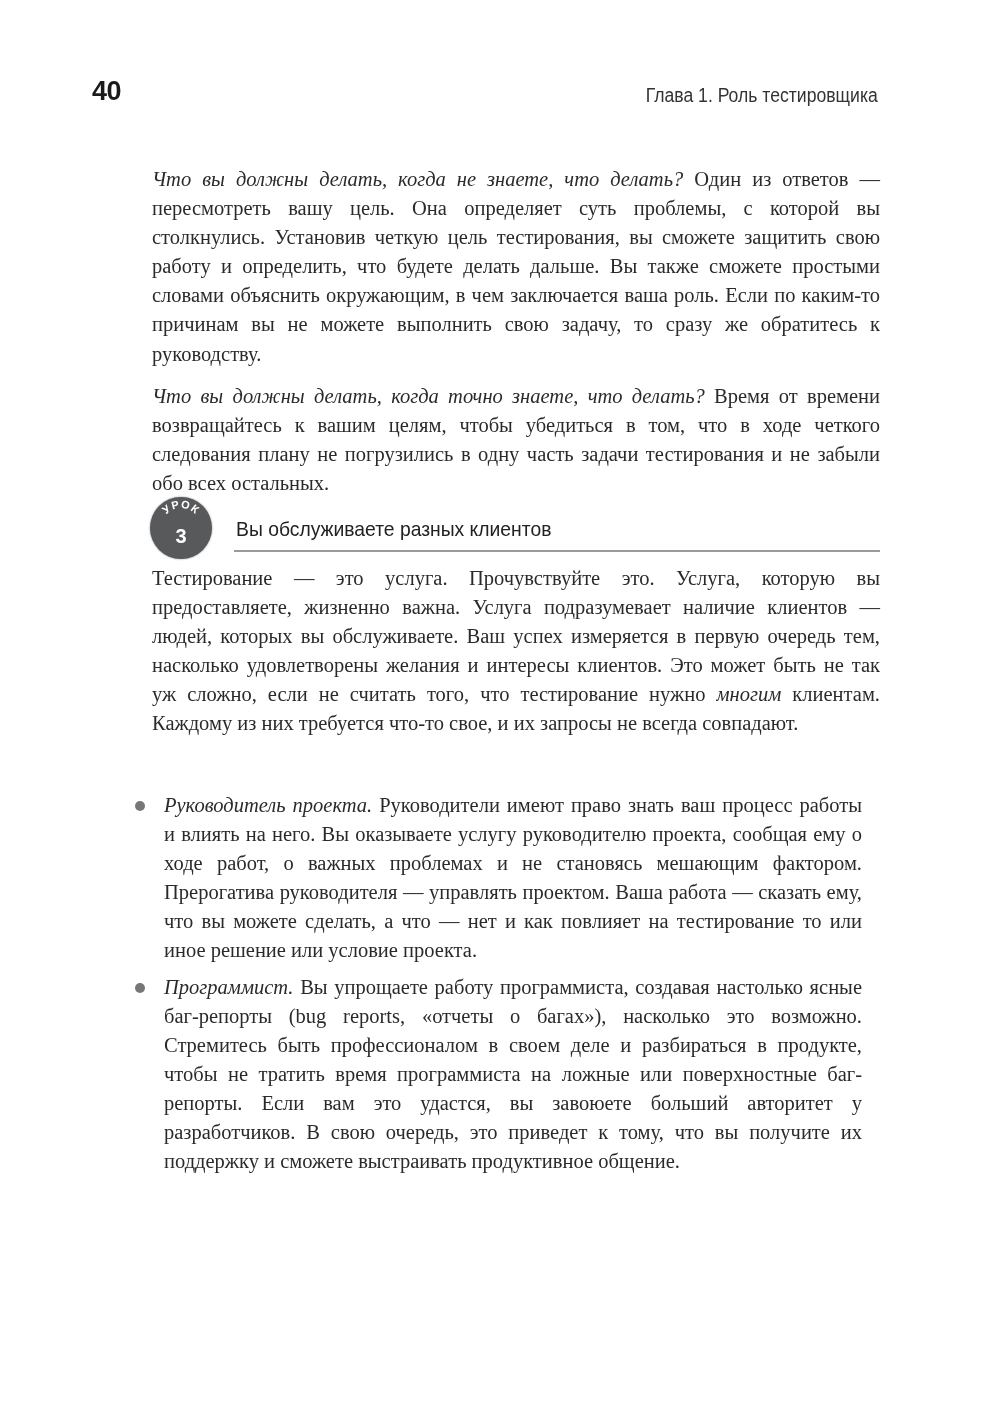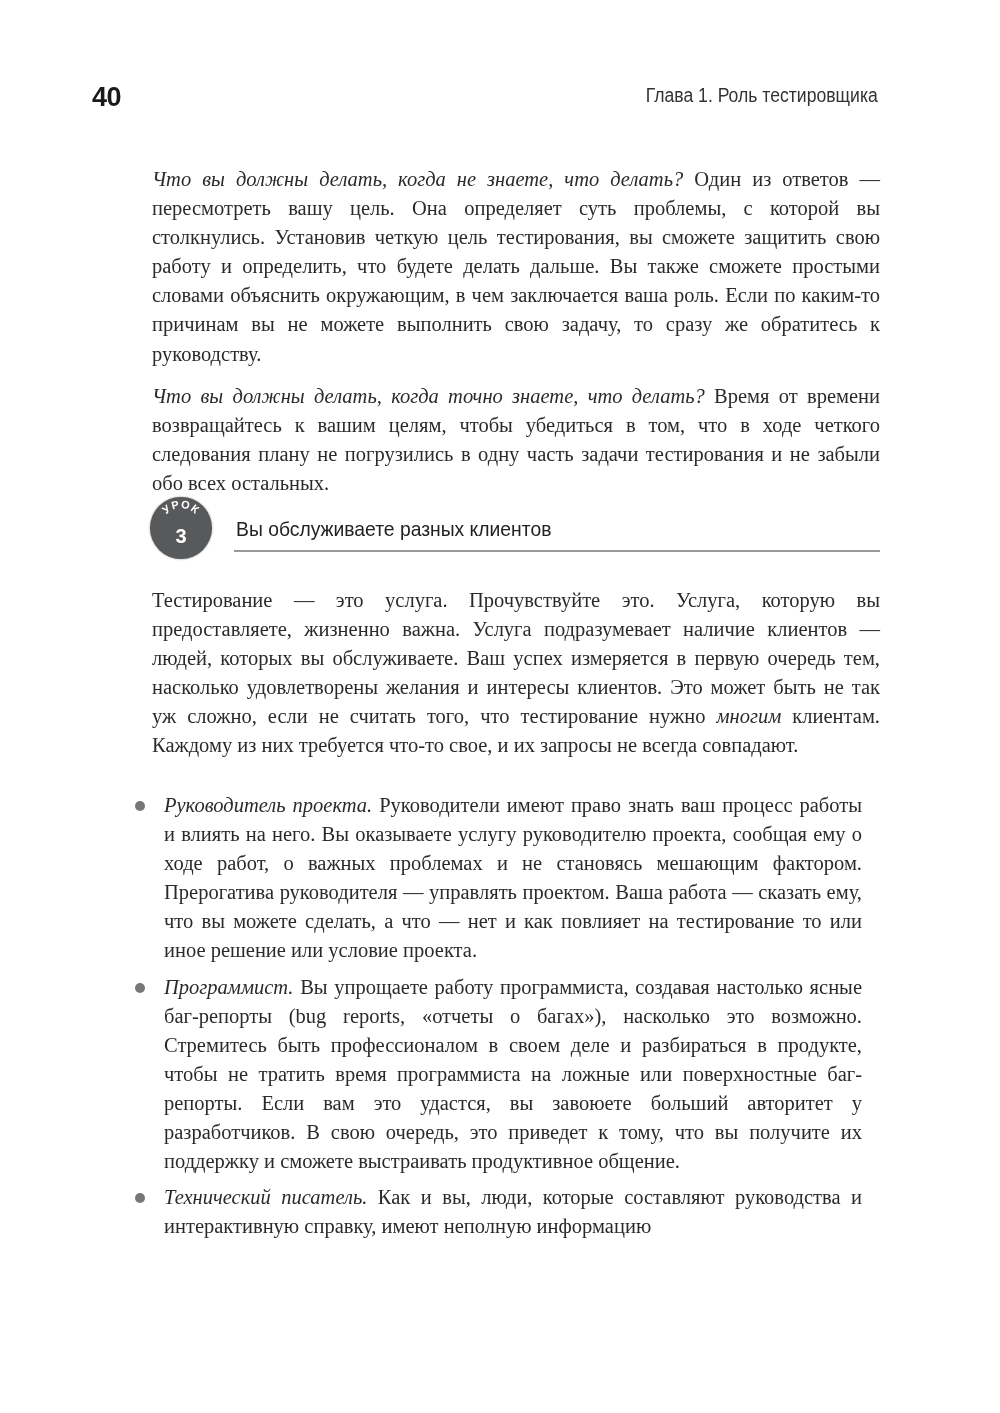--- a/index.html
+++ b/index.html
@@ -1,30 +1,30 @@
 <!DOCTYPE html>
 <html><head>
 <meta charset="utf-8">
 <style>
   html, body { margin:0; padding:0; background:#ffffff; }
   body { width:1000px; height:1413px; position:relative; overflow:hidden; color:#222; }
-  .page-num { position:absolute; left:92px; top:82px; font-family:"Liberation Sans", sans-serif; font-weight:bold; font-size:27px; color:#1a1a1a; letter-spacing:-0.5px; }
+  .page-num { position:absolute; left:92px; top:76px; font-family:"Liberation Sans", sans-serif; font-weight:bold; font-size:27px; color:#1a1a1a; letter-spacing:-0.5px; }
   .running-head { position:absolute; right:122px; top:84px; font-family:"Liberation Sans", sans-serif; font-size:20px; color:#333; transform:scaleX(0.88); transform-origin:right center; }
   .text { position:absolute; left:152px; width:728px; font-family:"Liberation Serif", serif; font-size:20.5px; line-height:29.1px; color:#2a2a2a; text-align:justify; }
   .text p { margin:0; }
   .text i { font-style:italic; }
   .p1 { top:165px; }
   .p2 { top:382px; }
   .lesson { position:absolute; left:150px; top:497px; width:730px; height:60px; }
   .badge { position:absolute; left:0; top:0; width:62px; height:62px; border-radius:50%; background:#58595b; box-shadow:0 0 2px #888; }
   .badge svg { position:absolute; left:0; top:0; }
   .badge-num { position:absolute; left:0; width:62px; top:28px; text-align:center; color:#fff; font-family:"Liberation Sans", sans-serif; font-weight:bold; font-size:20px; }
   .lesson-title { position:absolute; left:86px; top:20px; font-family:"Liberation Sans", sans-serif; font-size:21px; color:#222; transform:scaleX(0.92); transform-origin:left center; }
   .lesson-rule { position:absolute; left:84px; right:0; top:53px; height:2px; background:#9a9a9a; }
-  .p3 { top:586px; }
+  .p3 { top:564px; }
   .bullets { position:absolute; left:134px; width:728px; top:791px; margin:0; padding:0; list-style:none; font-family:"Liberation Serif", serif; font-size:20.5px; line-height:29.1px; color:#2a2a2a; text-align:justify; }
   .bullets li { position:relative; padding-left:30px; margin-bottom:7px; }
   .bullets li .dot { position:absolute; left:1px; top:10px; width:10px; height:10px; border-radius:50%; background:#777; }
 </style>
 </head>
 <body>
 
 <div class="page-num">40</div>
 <div class="running-head">Глава 1. Роль тестировщика</div>
 
@@ -58,17 +58,13 @@
 
 <ul class="bullets">
   <li>
     <span class="dot"></span>
     <i>Руководитель проекта.</i><span> Руководители имеют право знать ваш процесс работы и влиять на него. Вы оказываете услугу руководителю проекта, сообщая ему о ходе работ, о важных проблемах и не становясь мешающим фактором. Прерогатива руководителя — управлять проектом. Ваша работа — сказать ему, что вы можете сделать, а что — нет и как повлияет на тестирование то или иное решение или условие проекта.</span>
   </li>
   <li>
     <span class="dot"></span>
     <i>Программист.</i><span> Вы упрощаете работу программиста, создавая настолько ясные баг-репорты (bug reports, «отчеты о багах»), насколько это возможно. Стремитесь быть профессионалом в своем деле и разбираться в продукте, чтобы не тратить время программиста на ложные или поверхностные баг-репорты. Если вам это удастся, вы завоюете больший авторитет у разработчиков. В свою очередь, это приведет к тому, что вы получите их поддержку и сможете выстраивать продуктивное общение.</span>
   </li>
-  <li>
-    <span class="dot"></span>
-    <i>Технический писатель.</i><span> Как и вы, люди, которые составляют руководства и интерактивную справку, имеют неполную информацию</span>
-  </li>
 </ul>
 
 </body></html>

